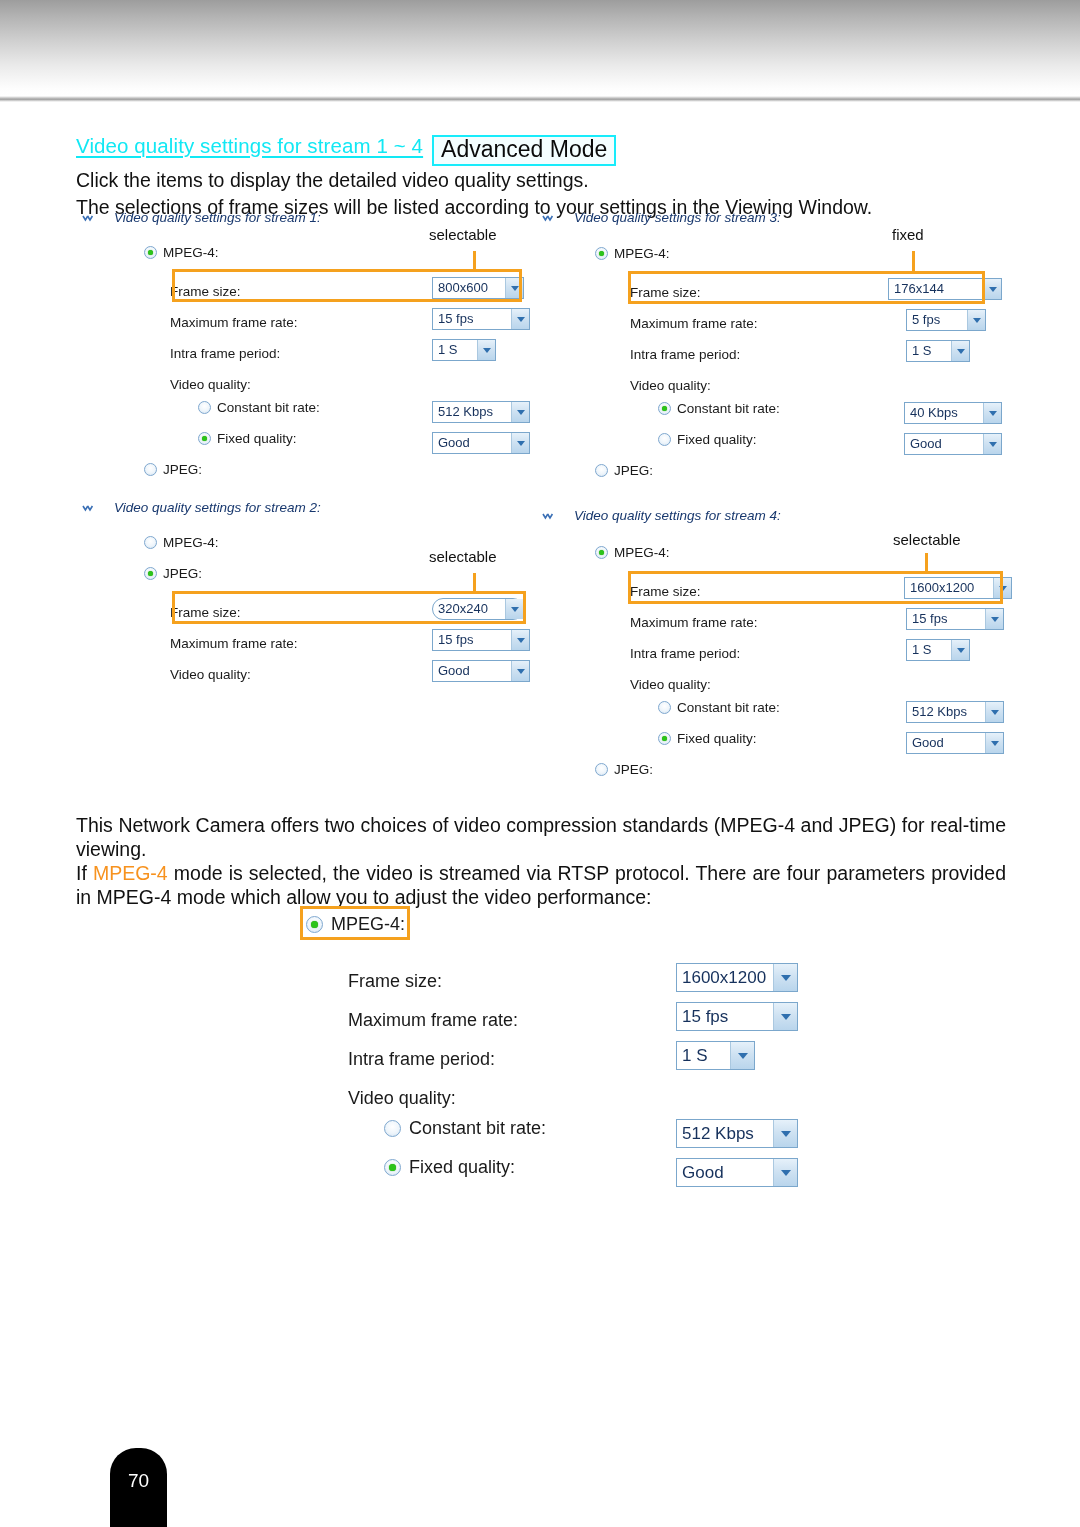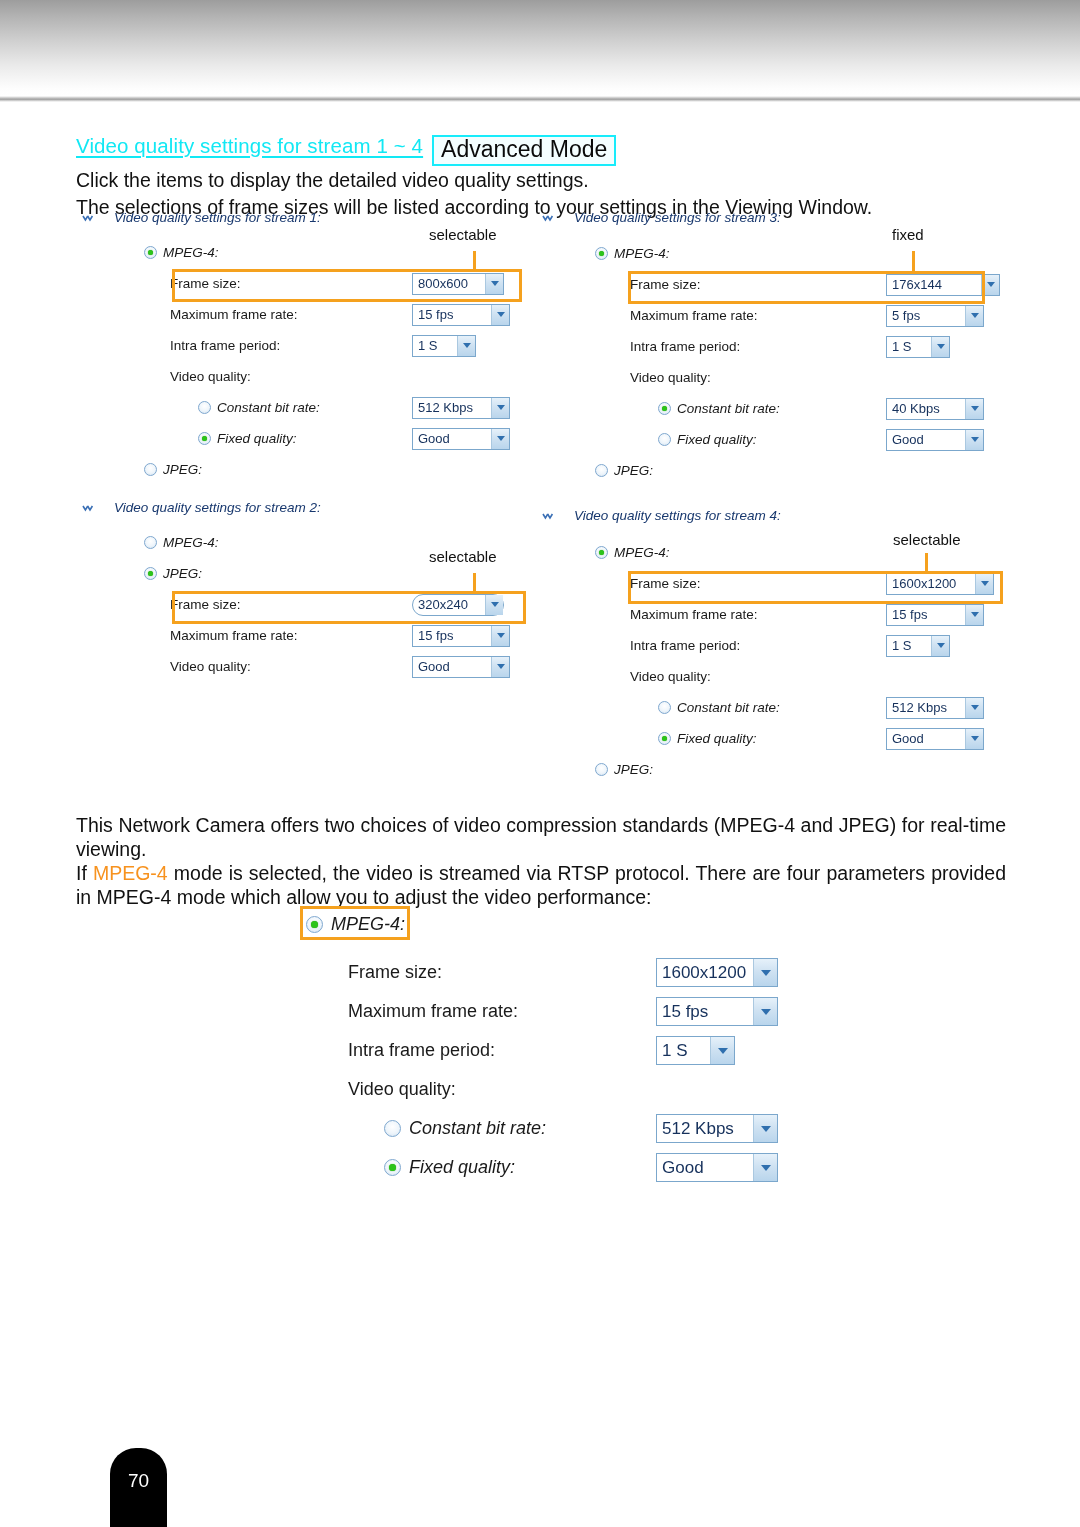--- a/index.html
+++ b/index.html
@@ -35,34 +35,34 @@
   .intro-line{
     color:#111;font-size:19.5px;line-height:23.5px;margin-top:3px;white-space:nowrap;
   }
   
   .panel{position:absolute;}
   .panel-head{
     font-size:13.5px;color:#18386e;white-space:nowrap;
     display:flex;align-items:center;gap:20px;font-style:italic;
   }
   .chev-dbl{display:inline-block;width:12px;height:12px;position:relative;top:1px;}
-  .row{display:flex;align-items:center;height:31px;}
+  .row{display:flex;align-items:flex-end;height:31px;gap:20px;}
   .row-lbl{font-size:13.5px;color:#1a1a1a;white-space:nowrap;}
   .radio-row{display:flex;align-items:center;gap:6px;height:31px;}
   .radio{
     width:13px;height:13px;border-radius:50%;box-sizing:border-box;
     border:1px solid #7fa8cf;
     background:radial-gradient(circle at 50% 38%,#ffffff 0%,#eef5fb 55%,#cfe0ef 100%);
     position:relative;flex:none;
   }
   .radio.on::after{
     content:"";position:absolute;left:3px;top:3px;width:5px;height:5px;border-radius:50%;
     background:#2cc41a;box-shadow:0 0 1px #1f8f12;
   }
-  .radio-lbl{font-size:13.5px;color:#1a1a1a;white-space:nowrap;font-style:italic;}
+  .radio-lbl{font-size:13.5px;color:#1a1a1a;white-space:nowrap;}
   
   .sel{
     box-sizing:border-box;height:22px;border:1px solid #7ba7cc;background:#ffffff;
     display:flex;align-items:center;justify-content:space-between;
     padding:0 0 0 5px;flex:none;
   }
   .sel .txt{font-size:13px;color:#16315c;white-space:nowrap;line-height:20px;}
   .sel .btn{
     width:17px;height:20px;margin:0 0 0 3px;flex:none;
     background:linear-gradient(to bottom,#e6f1fa 0%,#cfe2f2 45%,#b9d5ec 100%);
@@ -223,21 +223,21 @@
         <span class="row-lbl" style="width:256px;">Frame size:</span>
         <span class="sel" style="width:114px;">
           <span class="txt">176x144</span>
           <span class="btn">
               <span class="caret"></span>
             </span>
         </span>
       </div>
       <div class="row">
         <span class="row-lbl" style="width:256px;">Maximum frame rate:</span>
-        <span class="sel" style="width:98px;">
+        <span class="sel" style="width:80px;">
           <span class="txt">5 fps</span>
           <span class="btn">
               <span class="caret"></span>
             </span>
         </span>
       </div>
       <div class="row">
         <span class="row-lbl" style="width:256px;">Intra frame period:</span>
         <span class="sel" style="width:64px;">
           <span class="txt">1 S</span>

